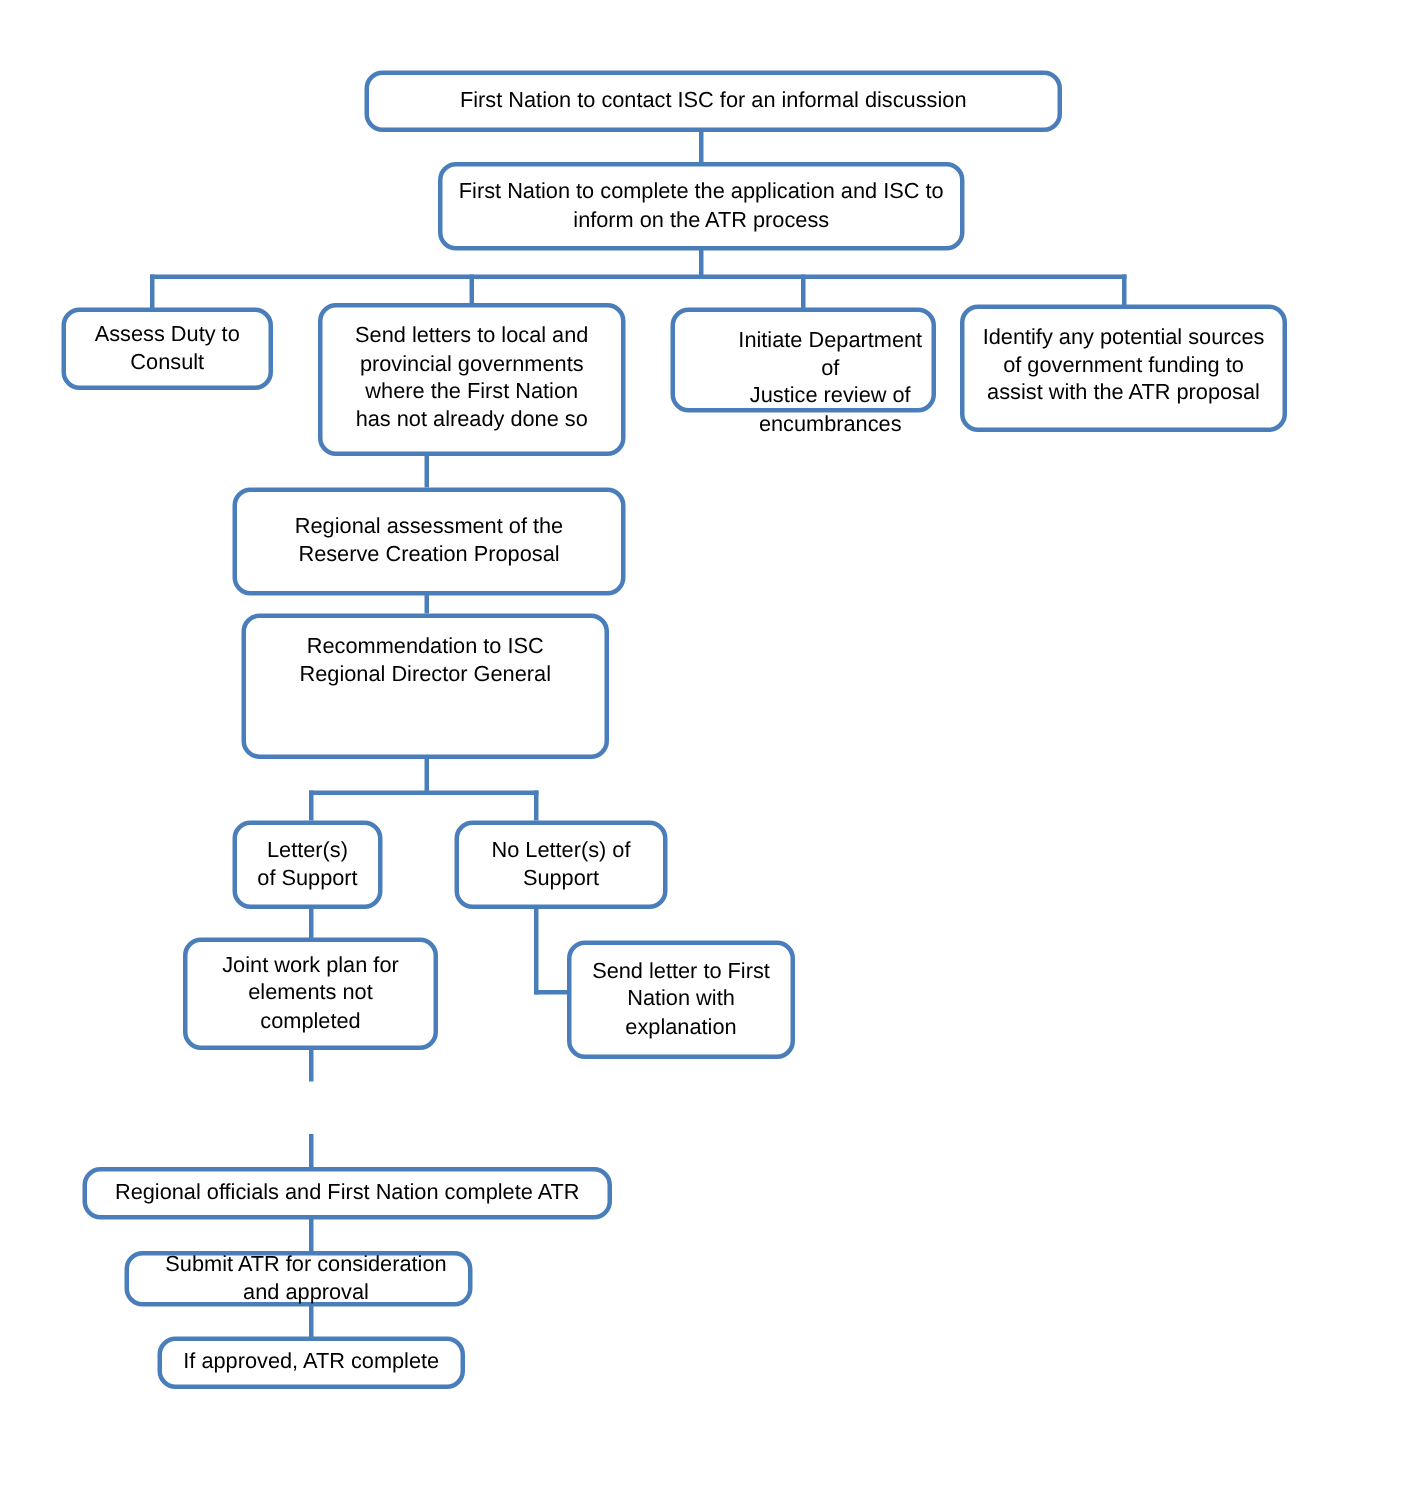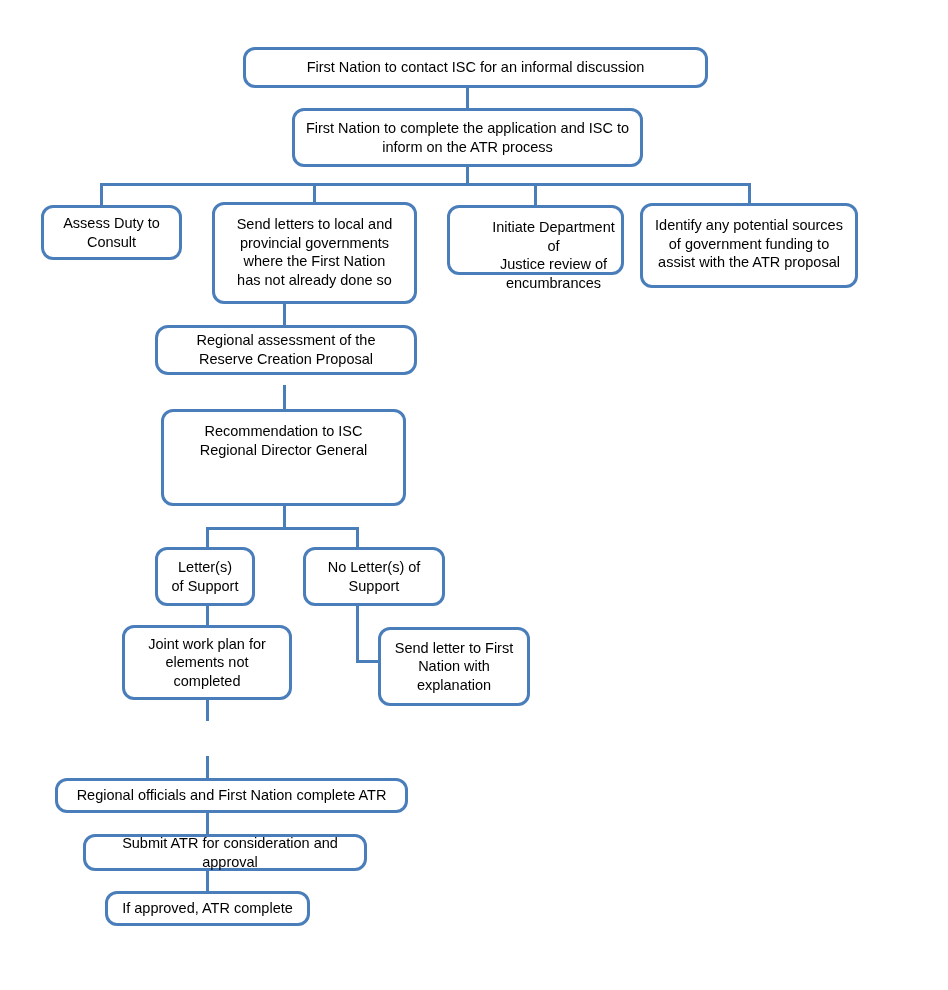--- a/index.html
+++ b/index.html
@@ -118,21 +118,21 @@
 Justice review of
 encumbrances</span>
   </div>
 
   <div class="node vtop" style="left:640px; top:168px; width:218px; height:85px;">
     <span class="txt">Identify any potential sources
 of government funding to
 assist with the ATR proposal</span>
   </div>
 
-  <div class="node vmid" style="left:155px; top:290px; width:262px; height:50px;border-radius:13px;">
+  <div class="node vmid" style="left:155px; top:290px; width:262px; height:72px;">
     <span class="txt">Regional assessment of the
 Reserve Creation Proposal</span>
   </div>
 
   <div class="node vmid" style="left:155px; top:512px; width:100px; height:59px;">
     <span class="txt">Letter(s)
 of Support</span>
   </div>
 
   <div class="node vtop" style="left:161px; top:374px; width:245px; height:97px;">
@@ -155,21 +155,21 @@
     <span class="txt">Send letter to First
 Nation with
 explanation</span>
   </div>
 
 
   <div class="node vmid" style="left:55px; top:743px; width:353px; height:35px;">
     <span class="txt">Regional officials and First Nation complete ATR</span>
   </div>
 
-  <div class="node vmid" style="left:83px; top:799px; width:284px; height:37px;padding-left:16px;">
+  <div class="node vmid" style="left:83px; top:799px; width:232px; height:37px;padding-left:16px;">
     <span class="txt">Submit ATR for consideration and approval</span>
   </div>
 
   <div class="node vmid" style="left:105px; top:856px; width:205px; height:35px;">
     <span class="txt">If approved, ATR complete</span>
   </div>
 
   <div class="artifact" style="left:72px; top:963px; width:12px; height:2px;"></div>
 
 </div>

